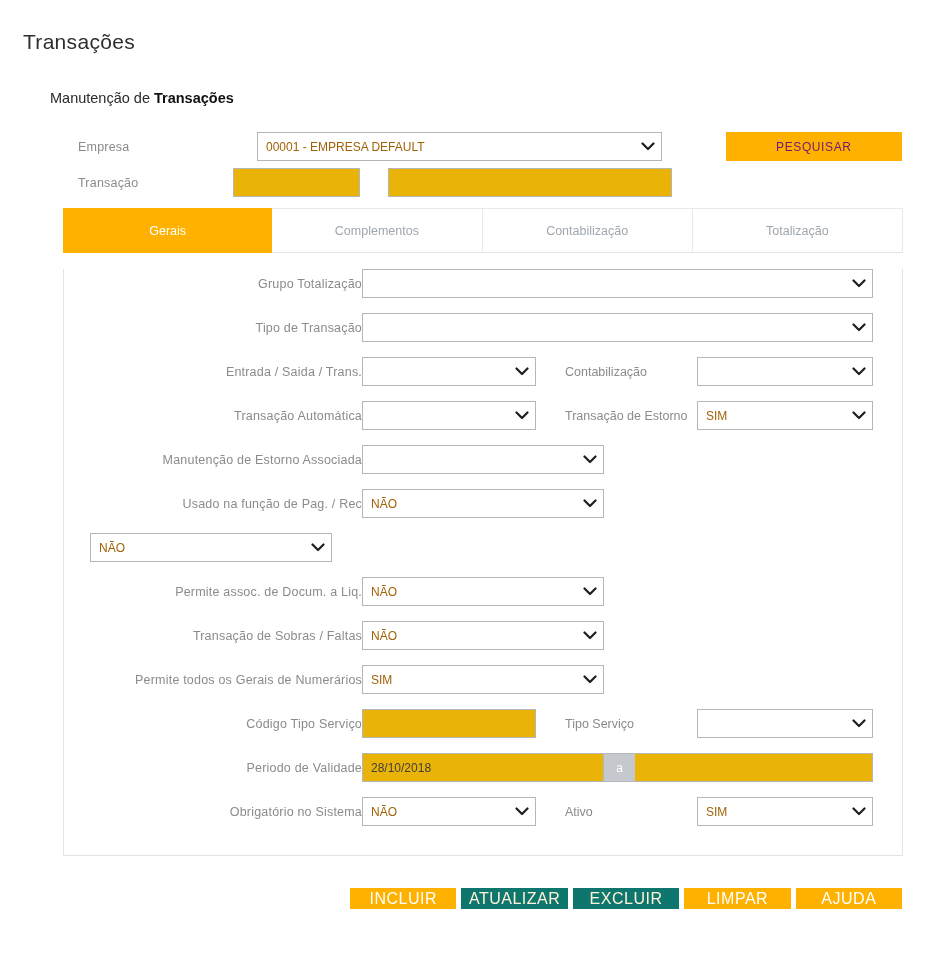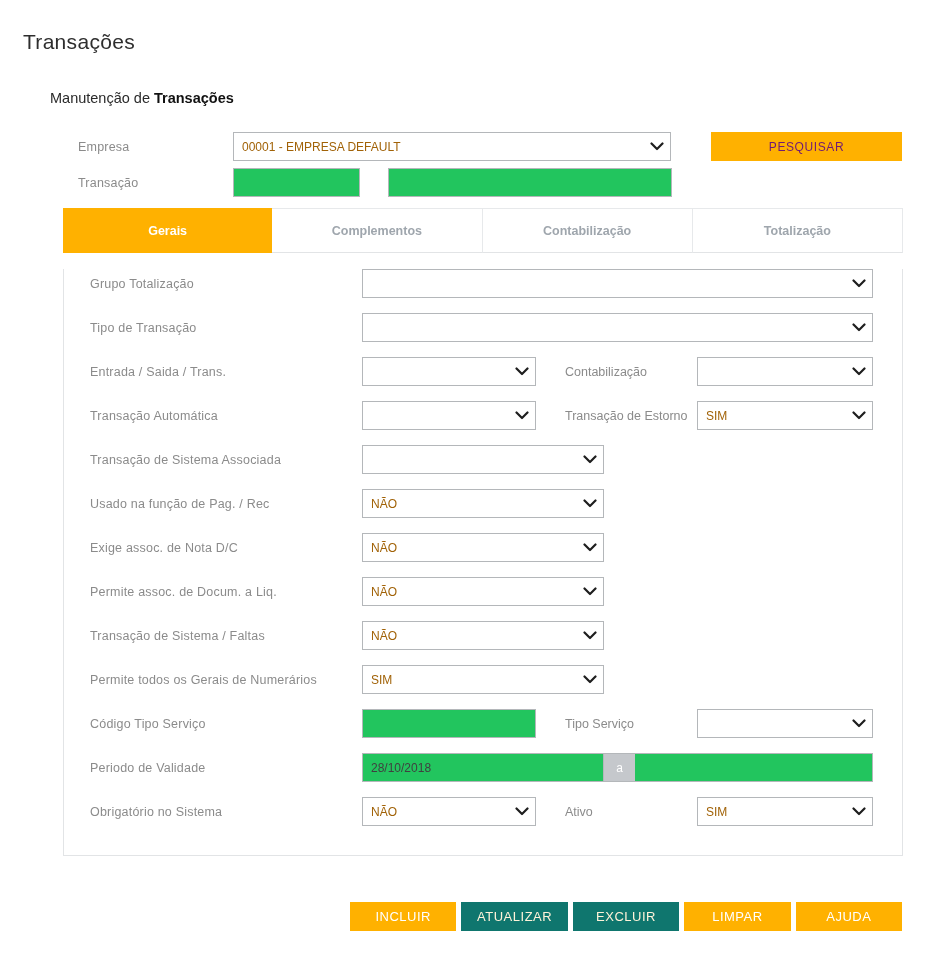--- a/index.html
+++ b/index.html
@@ -14,89 +14,88 @@
     color:#2e2e2e; letter-spacing:0.3px;
   }
   .subtitle {
     margin:36px 0 0 50px; font-size:14.5px; color:#2a2a2a; font-weight:400;
   }
   .subtitle b { font-weight:700; color:#111; }
 
   
   .search-block { margin-left:78px; margin-top:19px; width:824px; }
   .frow { display:flex; align-items:center; }
-  .row-empresa { height:43px; }
+  .row-empresa { height:43px;gap:24px; }
   .row-transacao { height:21px; margin-top:4px; }
   .flabel { font-size:12.5px; color:#8b8b8b; letter-spacing:0.2px; }
   .lbl-main { width:155px; flex:0 0 155px; }
 
   .selwrap { position:relative; }
   select.sel {
     appearance:none; -webkit-appearance:none; -moz-appearance:none;
     width:100%; height:29px; border:1px solid #b4b7ba; border-radius:0;
     background:#fff; font-family:"Liberation Sans", sans-serif;
     font-size:12px; color:#a16207; padding:0 26px 0 8px; outline:none;
   }
   .chev {
     position:absolute; right:7px; top:10px; pointer-events:none; display:block;
   }
   input.txt {
-    height:29px; border:1px solid #b4b7ba; border-radius:0; background:#22c55e;
+    height:29px; border:1px solid #b4b7ba; border-radius:0; background:#eab308;
     font-family:"Liberation Sans", sans-serif; font-size:12px; color:#404040;
     padding:0 8px; outline:none;
   }
   .w-empresa { width:438px; }
   .btn-pesquisar {
     margin-left:40px; width:191px; height:29px; border:none; cursor:pointer;
     background:#FFB100; color:#701a75; font-family:"Liberation Sans", sans-serif;
     font-size:12px; letter-spacing:0.6px;
   }
   .inp-trans-code { width:127px; }
   .inp-trans-name { width:284px; margin-left:28px; }
 
   
   .tabstrip { margin:15px 0 0 63px; width:840px; display:flex; height:45px; }
   .tab {
     flex:1; display:flex; align-items:center; justify-content:center;
     font-size:12.5px; cursor:pointer; background:#fff; color:#9fa6ad;
     border-top:1px solid #e7e9eb; border-right:1px solid #e7e9eb;
     border-bottom:1px solid #e2e4e6;
-    font-weight:bold;
   }
   .tab.active {
     background:#FFB100; color:#ffffff; border:none;
   }
   .panel {
     margin-left:63px; width:840px; border:1px solid #e2e4e6; border-top:none;
     padding-bottom:29px; background:#fff;
   }
   .prow { display:flex; align-items:center; height:29px; margin:15px 0 0 26px; }
   .prow.first { margin-top:16px; }
-  .plabel { width:272px; flex:0 0 272px; font-size:12.5px; color:#8b8b8b; letter-spacing:0.2px; }
+  .plabel { width:272px; flex:0 0 272px; font-size:12.5px; color:#8b8b8b; letter-spacing:0.2px;text-align:right; }
   .plabel2 { width:132px; flex:0 0 132px; margin-left:29px; font-size:12.5px; color:#8b8b8b; }
   .w-wide   { width:511px; }
   .w-med    { width:242px; }
   .w-narrow { width:174px; }
   .w-right  { width:176px; }
 
   .daterange { display:flex; align-items:stretch; height:29px; width:511px; }
   .daterange .date-start { width:242px; }
   .date-sep {
     width:31px; background:#c5c8cc; color:#ffffff; font-size:12px;
     display:flex; align-items:center; justify-content:center;
     border-top:1px solid #b4b7ba; border-bottom:1px solid #b4b7ba;
   }
   .daterange .date-end { width:238px; border-left:none; }
 
   
   .actions { margin:32px 0 0 350px; width:552px; display:flex; gap:5px; }
   .abtn {
-    flex:1; height:29px; border:none; cursor:pointer;
+    flex:1; height:21px; border:none; cursor:pointer;
     background:#FFB100; color:#ffffff;
-    font-family:"Liberation Sans", sans-serif; font-size:13px; letter-spacing:0.5px;margin-top:14px;
+    font-family:"Liberation Sans", sans-serif; font-size:16px; letter-spacing:0.5px;
   }
   .abtn.disabled { background:#0f766e; color:#FFF3D9; cursor:default; }
 </style>
 </head>
 <body>
 
 <h1 class="page-title">Transações</h1>
 <div class="subtitle"><span>Manutenção de </span><b>Transações</b></div>
 
 <div class="search-block">
@@ -176,61 +175,60 @@
     <span class="plabel2">Transação de Estorno</span>
     <span class="selwrap w-right">
       <select class="sel"><option>SIM</option></select>
       <svg class="chev" width="14" height="9" viewBox="0 0 14 9">
           <polyline points="1.5,1.5 7,7 12.5,1.5" fill="none" stroke="#1e1e1e" stroke-width="2.2" stroke-linecap="round" stroke-linejoin="round"></polyline>
         </svg>
     </span>
   </div>
 
   <div class="prow">
-    <span class="plabel">Transação de Sistema Associada</span>
+    <span class="plabel">Manutenção de Estorno Associada</span>
     <span class="selwrap w-med">
       <select class="sel"><option></option></select>
       <svg class="chev" width="14" height="9" viewBox="0 0 14 9">
           <polyline points="1.5,1.5 7,7 12.5,1.5" fill="none" stroke="#1e1e1e" stroke-width="2.2" stroke-linecap="round" stroke-linejoin="round"></polyline>
         </svg>
     </span>
   </div>
 
   <div class="prow">
     <span class="plabel">Usado na função de Pag. / Rec</span>
     <span class="selwrap w-med">
       <select class="sel"><option>NÃO</option></select>
       <svg class="chev" width="14" height="9" viewBox="0 0 14 9">
           <polyline points="1.5,1.5 7,7 12.5,1.5" fill="none" stroke="#1e1e1e" stroke-width="2.2" stroke-linecap="round" stroke-linejoin="round"></polyline>
         </svg>
     </span>
   </div>
 
   <div class="prow">
-    <span class="plabel">Exige assoc. de Nota D/C</span>
     <span class="selwrap w-med">
       <select class="sel"><option>NÃO</option></select>
       <svg class="chev" width="14" height="9" viewBox="0 0 14 9">
           <polyline points="1.5,1.5 7,7 12.5,1.5" fill="none" stroke="#1e1e1e" stroke-width="2.2" stroke-linecap="round" stroke-linejoin="round"></polyline>
         </svg>
     </span>
   </div>
 
   <div class="prow">
     <span class="plabel">Permite assoc. de Docum. a Liq.</span>
     <span class="selwrap w-med">
       <select class="sel"><option>NÃO</option></select>
       <svg class="chev" width="14" height="9" viewBox="0 0 14 9">
           <polyline points="1.5,1.5 7,7 12.5,1.5" fill="none" stroke="#1e1e1e" stroke-width="2.2" stroke-linecap="round" stroke-linejoin="round"></polyline>
         </svg>
     </span>
   </div>
 
   <div class="prow">
-    <span class="plabel">Transação de Sistema / Faltas</span>
+    <span class="plabel">Transação de Sobras / Faltas</span>
     <span class="selwrap w-med">
       <select class="sel"><option>NÃO</option></select>
       <svg class="chev" width="14" height="9" viewBox="0 0 14 9">
           <polyline points="1.5,1.5 7,7 12.5,1.5" fill="none" stroke="#1e1e1e" stroke-width="2.2" stroke-linecap="round" stroke-linejoin="round"></polyline>
         </svg>
     </span>
   </div>
 
   <div class="prow">
     <span class="plabel">Permite todos os Gerais de Numerários</span>

